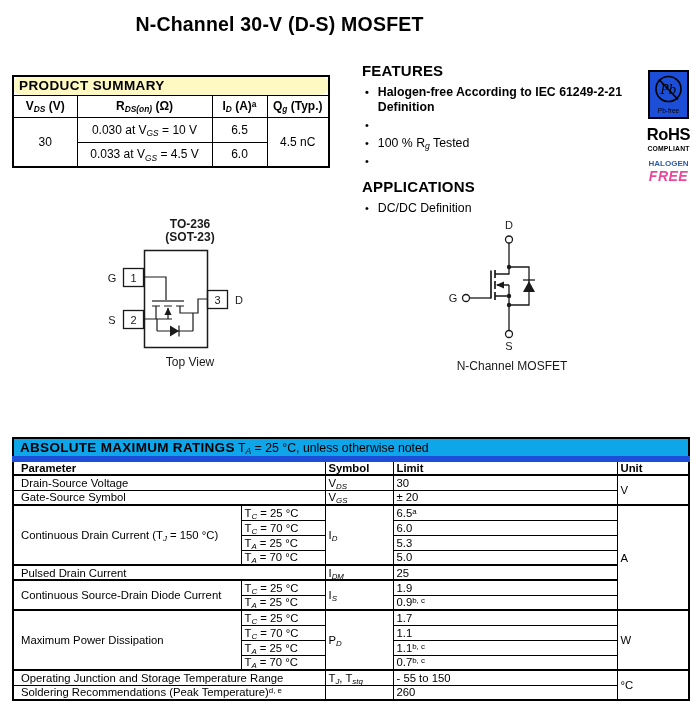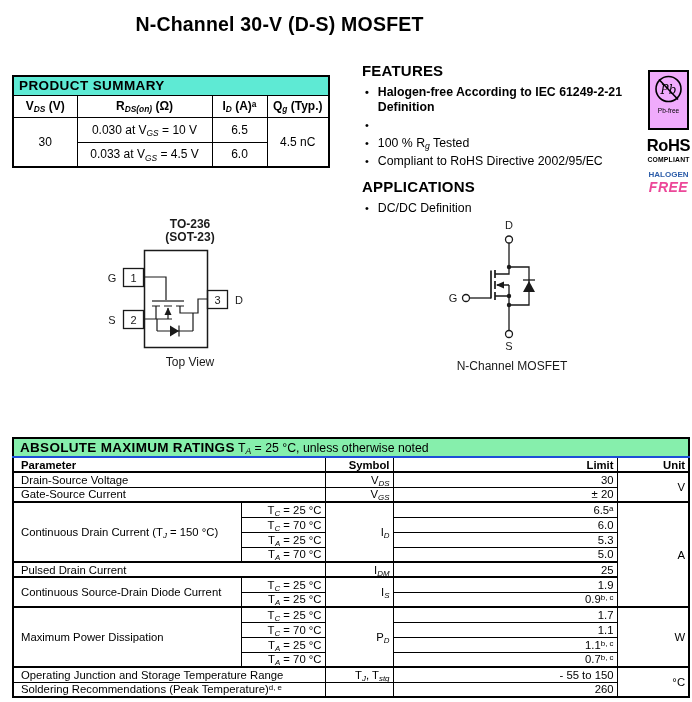--- a/index.html
+++ b/index.html
@@ -12,57 +12,57 @@
 
   .title { position:absolute; top:13px; left:0; width:559px; text-align:center;
            font-size:19.5px; font-weight:bold; letter-spacing:0.2px; }
 
   table { border-collapse:collapse; table-layout:fixed; }
 
   
   .ps { position:absolute; left:12px; top:75px; width:316px; border:2px solid #000; }
   .ps td, .ps th { border:1px solid #000; text-align:center; vertical-align:middle;
                    font-size:12px; padding:0 2px; }
-  .ps .cap { background:#5eead4; text-align:left; font-weight:bold; font-size:13.5px;
-             height:19px; padding:1px 5px; letter-spacing:0.4px; }
+  .ps .cap { background:#fef9c3; text-align:left; font-weight:bold; font-size:13.5px;
+             height:19px; padding:1px 5px; letter-spacing:0.4px;border-radius:9px; }
   .ps th { height:22px; }
   .ps td { height:25px; }
 
   
   .features { position:absolute; left:362px; top:62px; width:280px; }
   .sec-h { font-size:15px; font-weight:bold; letter-spacing:0.2px; }
   .features ul { list-style:none; margin:6px 0 0 3px; }
   .features li { display:flex; gap:9px; font-size:12.3px; line-height:14.5px;
                  margin-bottom:3.5px; }
   .features li.b { font-weight:bold; }
   .blt { font-size:11px; line-height:14.5px; }
   .apps-h { margin-top:10px; }
 
   
   .badges { position:absolute; left:645px; top:70px; width:47px; text-align:center; }
-  .pbbox { width:41px; height:60px; border:2px solid #000; margin:0 auto; background:#f0abfc; }
+  .pbbox { width:41px; height:49px; border:2px solid #000; margin:0 auto; background:#1d4ed8; }
   .rohs { font-size:16.5px; font-weight:bold; margin-top:6px; letter-spacing:-0.4px; }
   .compliant { font-size:6.8px; font-weight:bold; letter-spacing:0.2px; margin-top:1px; }
   .halogen { font-size:8px; font-weight:bold; color:#2d5da9; margin-top:7px; }
   .free { font-size:14px; font-weight:bold; font-style:italic; color:#ec4899;
           letter-spacing:0.5px; }
 
   
   .pkg { position:absolute; left:100px; top:215px; }
   .sym { position:absolute; left:420px; top:218px; }
   .dtext { font-size:11px; fill:#1a1a1a; }
   .dtitle { font-size:12px; font-weight:bold; fill:#1a1a1a; }
   .dcap { font-size:12px; fill:#1a1a1a; }
 
   
   .amr { position:absolute; left:12px; top:437px; width:676px; border:2px solid #000; }
   .amr td, .amr th { border:1px solid #000; font-size:11.3px; height:15px;
-                     padding:0 3px; text-align:right; vertical-align:middle; }
-  .amr .cap { background:#86efac; text-align:left; height:18px; padding:1px 6px;
-              border-bottom:2px solid #1d4ed8; font-size:12.3px; }
+                     padding:0 3px; text-align:left; vertical-align:middle; }
+  .amr .cap { background:#0ea5e9; text-align:left; height:18px; padding:1px 6px;
+              border-bottom:6px solid #1d4ed8; font-size:12.3px; }
   .amr .cap b { font-size:13.5px; letter-spacing:0.3px; }
   .amr tr.hdr th { border-bottom:2px solid #000; }
   .amr .pl { text-align:left; padding-left:7px; }
   .amr tr.sect td { border-top:2px solid #000; }
 </style>
 </head>
 <body>
 
 <div class="title">N-Channel 30-V (D-S) MOSFET</div>
 
@@ -105,21 +105,20 @@
       </li>
     <li>
         <span class="blt">•</span>
       </li>
     <li>
         <span class="blt">•</span>
         <span>100 % R<sub>g</sub> Tested</span>
       </li>
     <li>
         <span class="blt">•</span>
-        <span>Compliant to RoHS Directive 2002/95/EC</span>
       </li>
   </ul>
   <div class="sec-h apps-h">APPLICATIONS</div>
   <ul>
     <li>
         <span class="blt">•</span>
         <span>DC/DC Definition</span>
       </li>
   </ul>
 </div>
@@ -209,21 +208,21 @@
     <th>Limit</th>
     <th>Unit</th>
   </tr>
   <tr>
     <td class="pl" colspan="2">Drain-Source Voltage</td>
     <td>V<sub>DS</sub></td>
     <td>30</td>
     <td rowspan="2">V</td>
   </tr>
   <tr>
-    <td class="pl" colspan="2">Gate-Source Current</td>
+    <td class="pl" colspan="2">Gate-Source Symbol</td>
     <td>V<sub>GS</sub></td>
     <td>± 20</td>
   </tr>
   <tr class="sect">
     <td class="pl" rowspan="4">Continuous Drain Current (T<sub>J</sub> = 150 °C)</td>
     <td>T<sub>C</sub> = 25 °C</td>
     <td rowspan="4">I<sub>D</sub></td>
     <td>6.5<sup>a</sup></td>
     <td rowspan="7">A</td>
   </tr>

